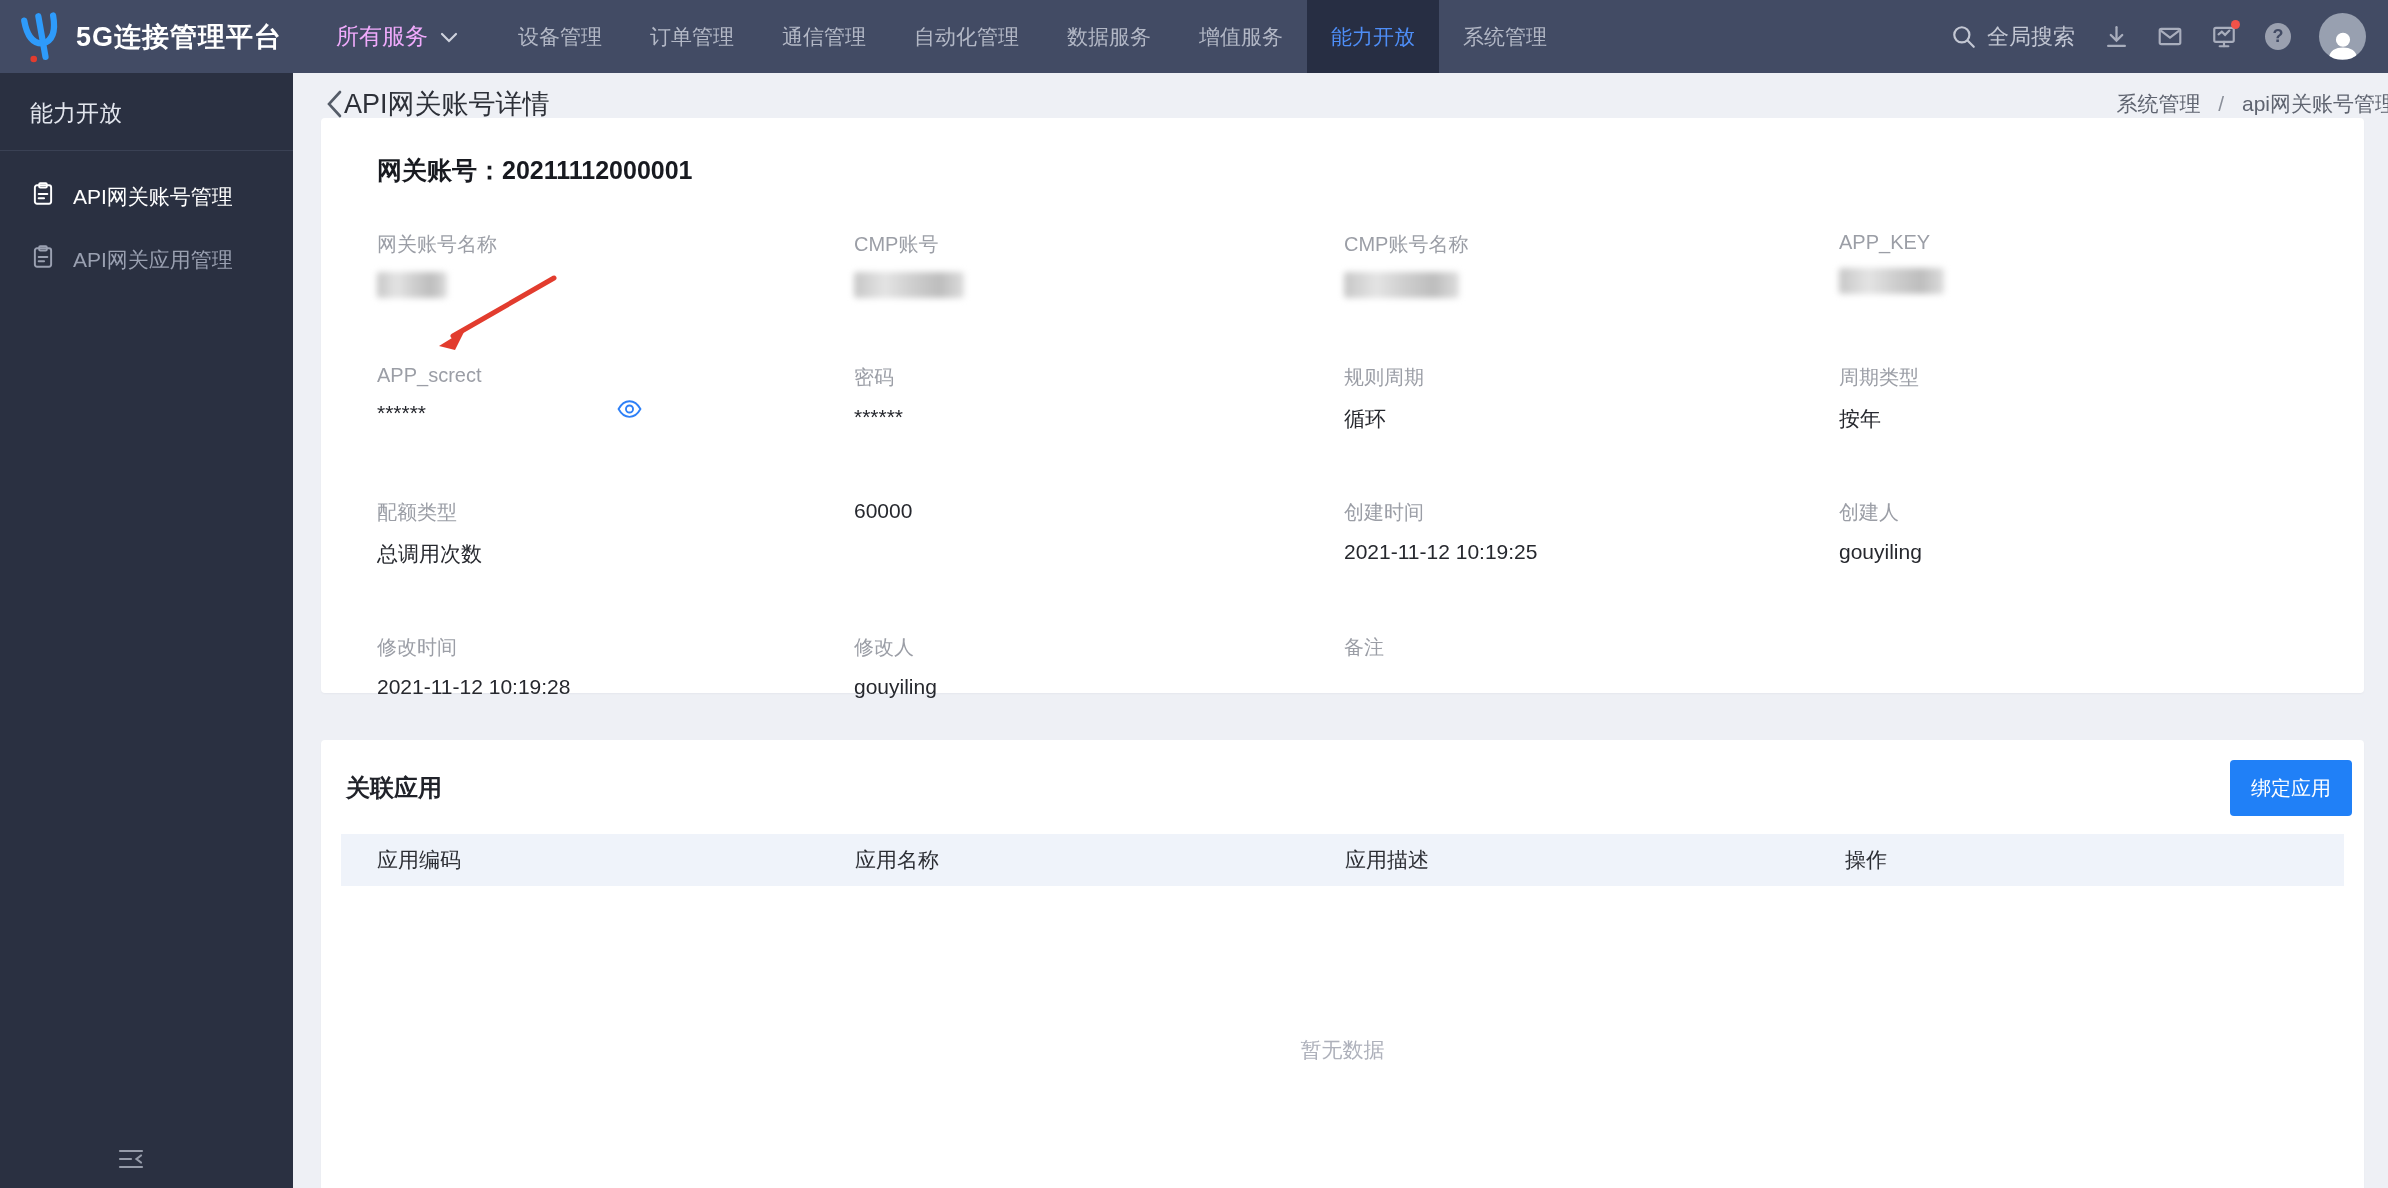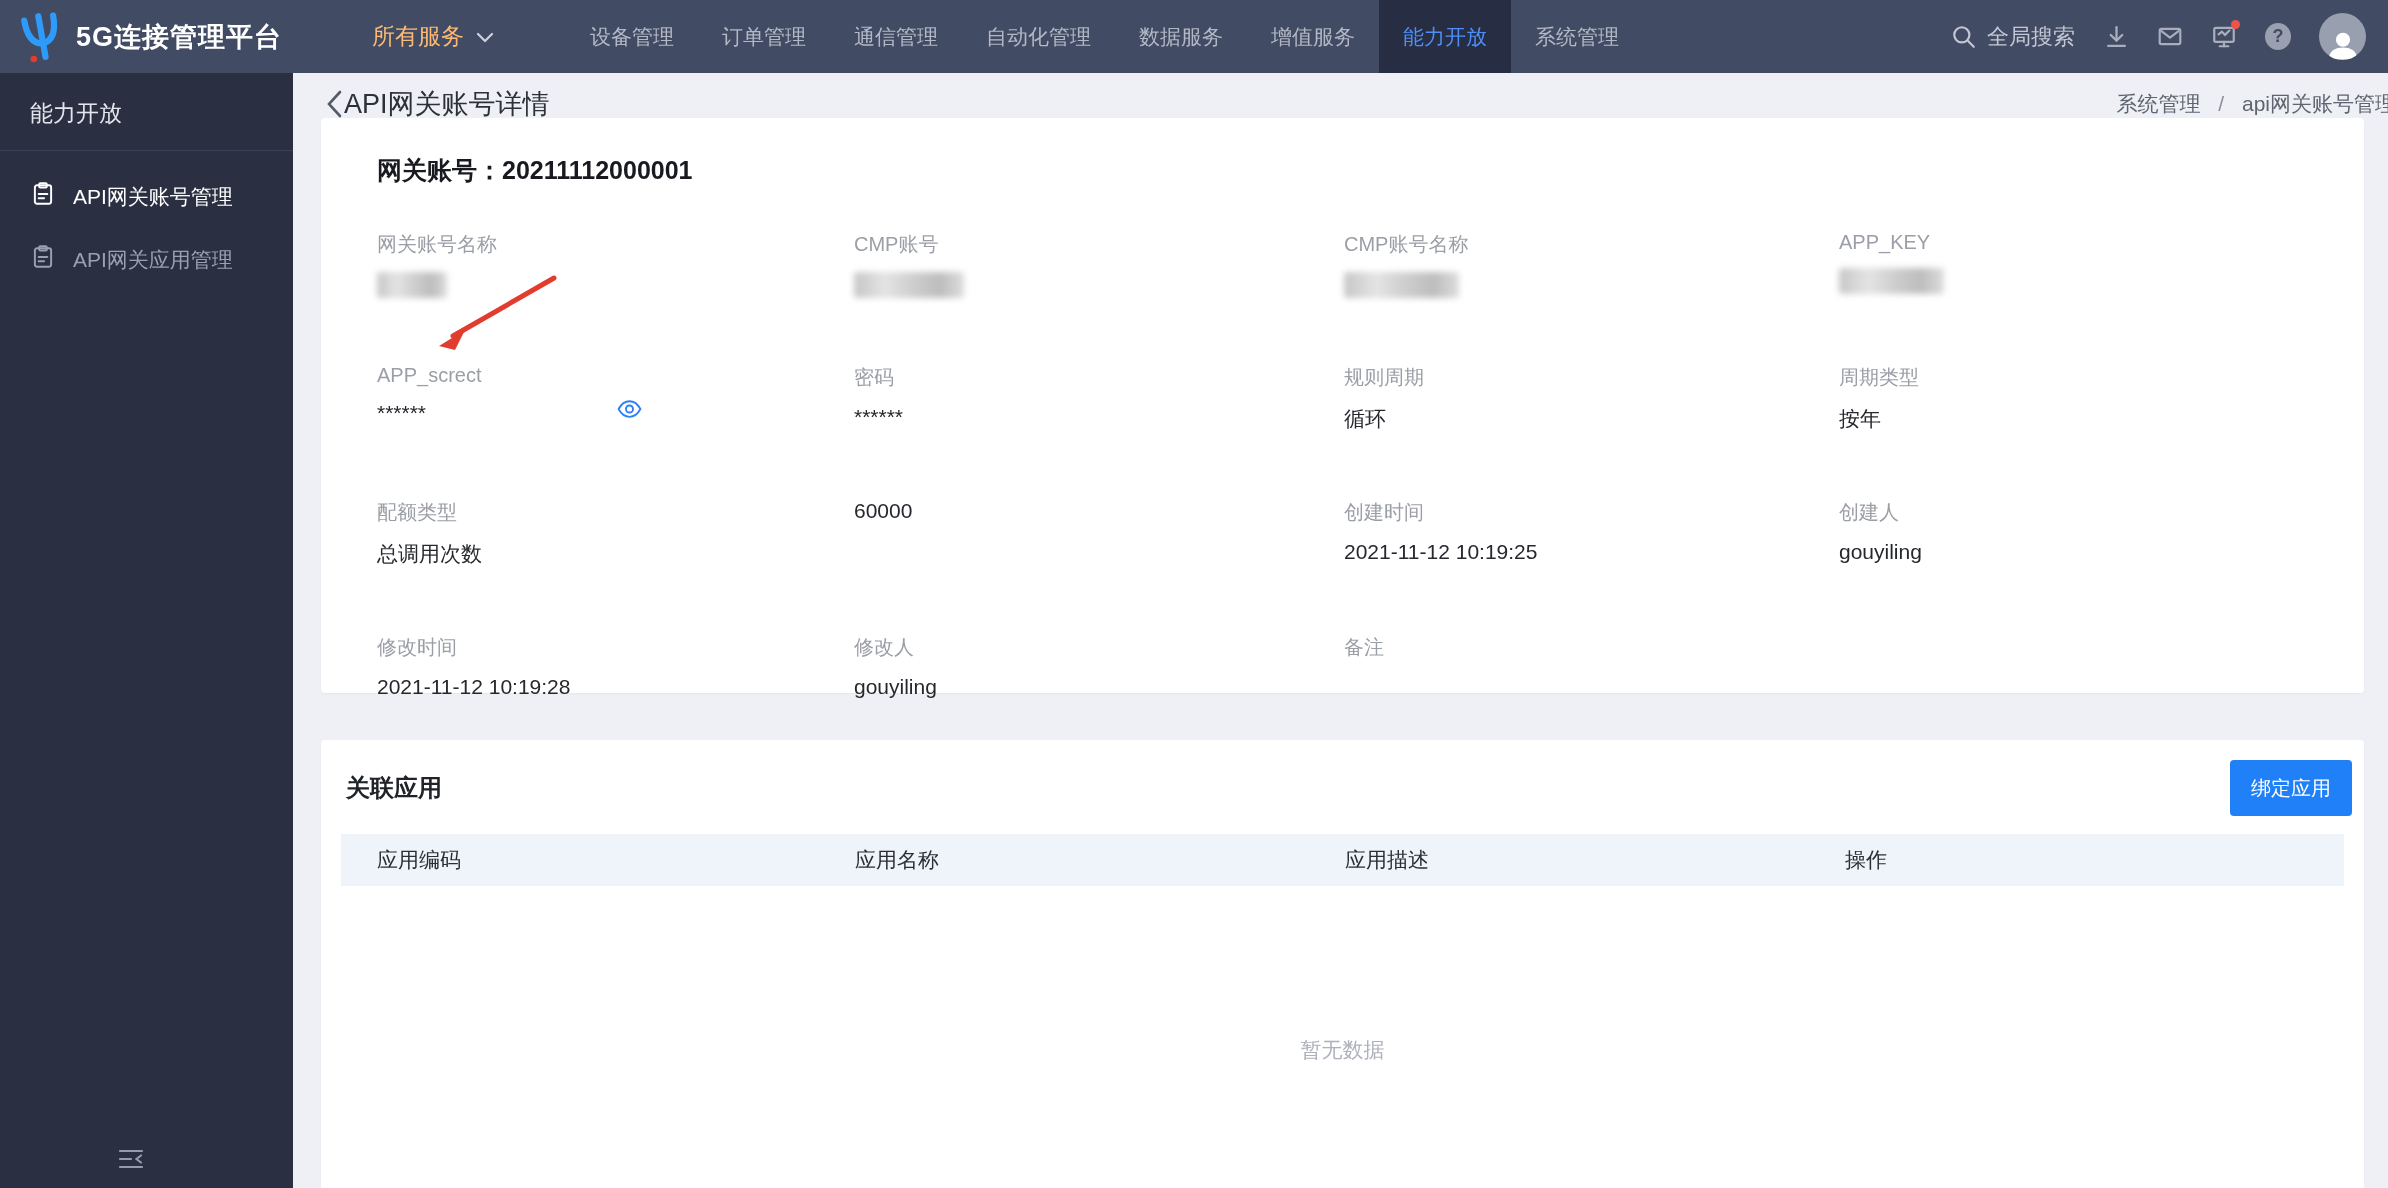--- a/index.html
+++ b/index.html
@@ -1,26 +1,26 @@
 <!DOCTYPE html>
 <html><head>
 <meta charset="utf-8">
 <style>
   * { box-sizing: border-box; margin: 0; padding: 0; }
   html,body { width:2388px; height:1188px; overflow:hidden; }
   body { font-family:"Liberation Sans","DejaVu Sans",sans-serif; background:#eef0f5; position:relative; }
 
   
   .topnav { position:absolute; top:0; left:0; width:2388px; height:73px; background:#424b64;
-            display:flex; align-items:center; color:#b5bac8; z-index:30;gap:36px; }
+            display:flex; align-items:center; color:#b5bac8; z-index:30; }
   .logo { display:flex; align-items:center; gap:12px; padding-left:20px; flex:none; }
   .logo-mark { width:44px; height:52px; position:relative; }
   .logo-text { color:#ffffff; font-size:27px; font-weight:bold; letter-spacing:1px; white-space:nowrap; }
   .nav-services { margin-left:54px; display:flex; align-items:center; gap:12px; font-size:23px;
-                  color:#fdba74; cursor:pointer; white-space:nowrap; flex:none; }
+                  color:#f0abfc; cursor:pointer; white-space:nowrap; flex:none; }
   .nav-items { display:flex; height:73px; margin-left:36px; flex:none; }
   .nav-item { padding:0 24px; display:flex; align-items:center; font-size:21px; color:#b3b8c6;
               cursor:pointer; white-space:nowrap; }
   .nav-item.active { background:#272e43; color:#4e8ef7; }
   .nav-right { margin-left:auto; display:flex; align-items:center; gap:28px; padding-right:22px; flex:none; }
   .search-box { display:flex; align-items:center; gap:10px; font-size:22px; color:#c3c7d3; cursor:pointer; }
   .tn-icon { width:26px; height:26px; display:flex; align-items:center; justify-content:center;
              color:#a9aebd; cursor:pointer; position:relative; }
   .tn-icon svg { display:block; }
   .red-dot { position:absolute; top:-4px; right:-3px; width:9px; height:9px; border-radius:50%; background:#f15249; }

